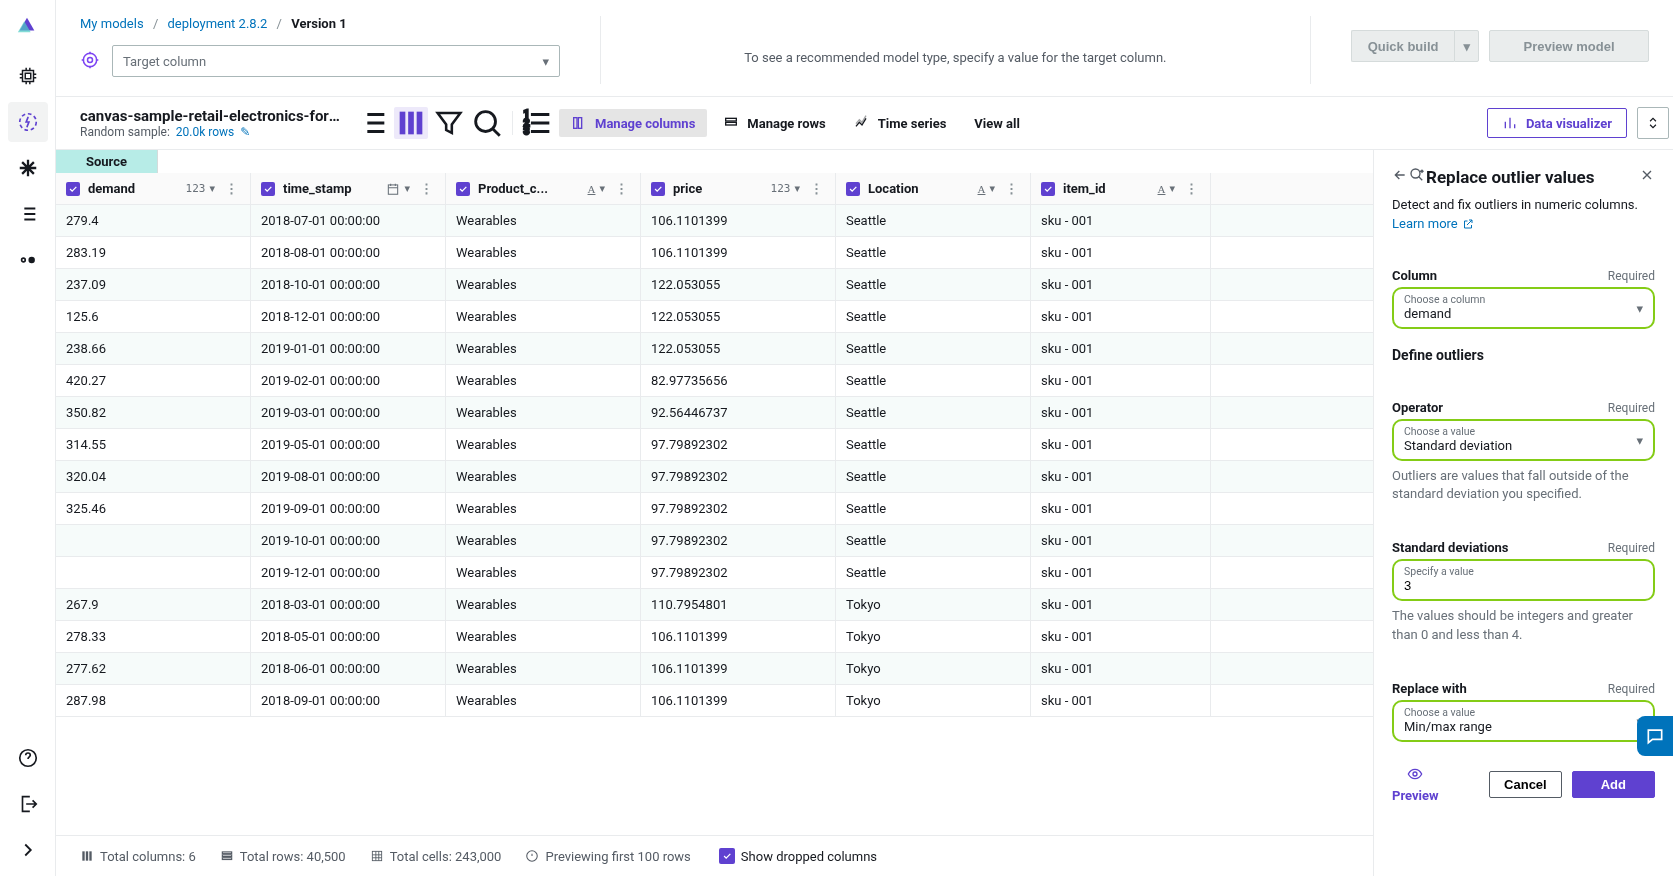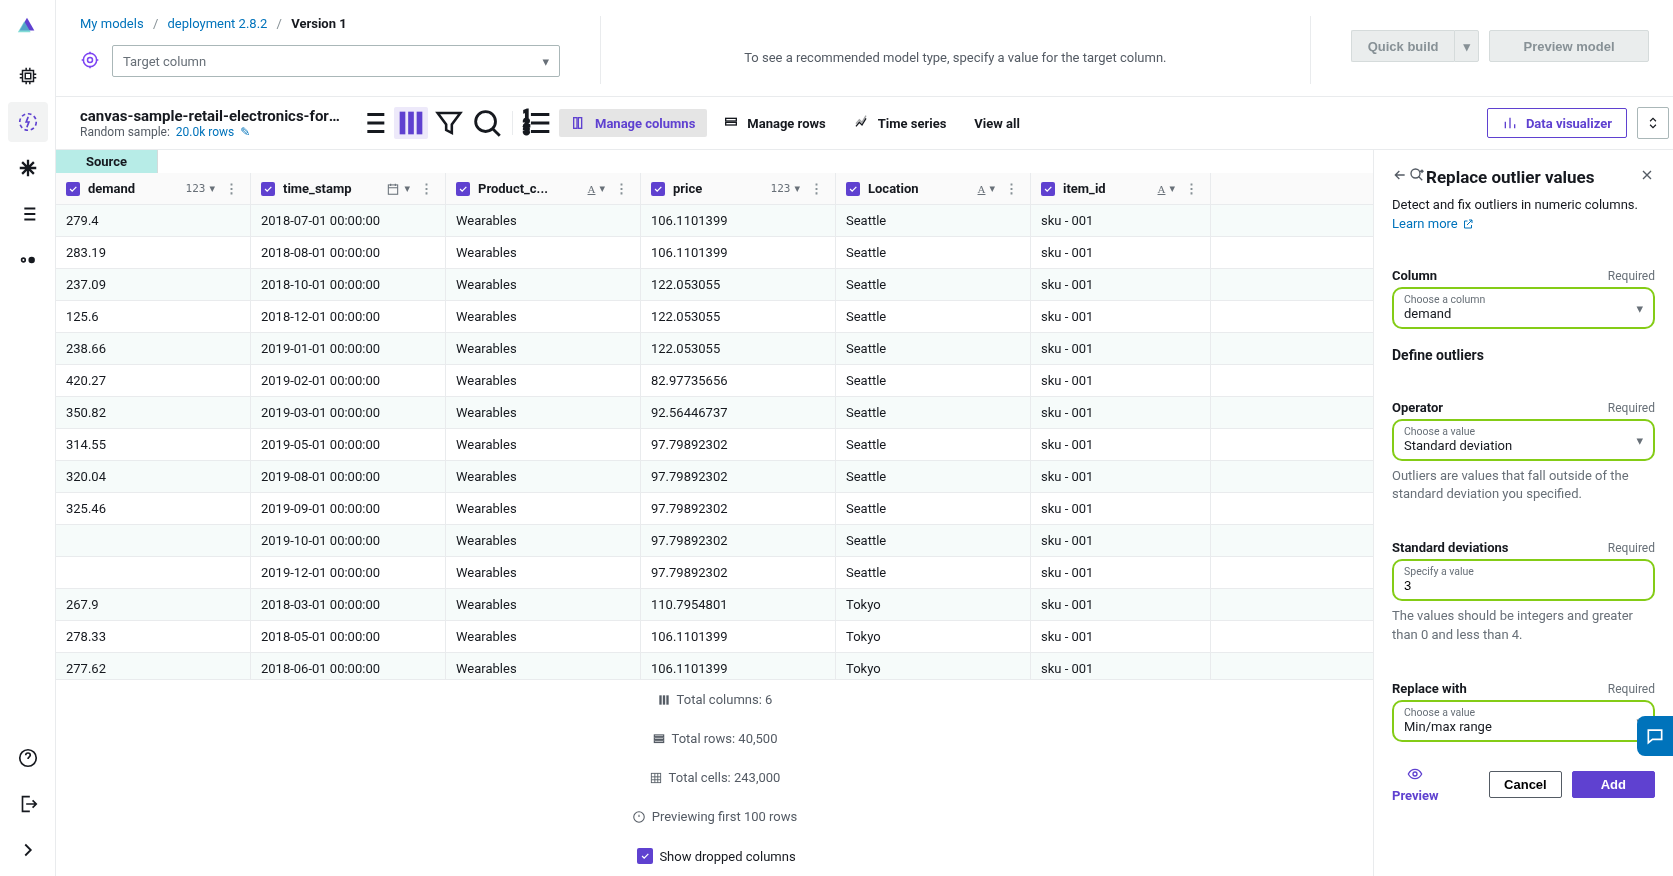--- a/index.html
+++ b/index.html
@@ -74,21 +74,21 @@
 .col-product { width: 195px; }
 .col-price { width: 195px; }
 .col-location { width: 195px; }
 .col-item { width: 180px; }
 
 .tr { display: flex; border-bottom: 1px solid #e9ebed; }
 .tr:nth-child(odd) { background: #f6fbfa; }
 .td { border-right: 1px solid #e9ebed; padding: 8px 10px; font-size: 13px; white-space: nowrap; overflow: hidden; }
 
 
-.footer { border-top: 1px solid #e9ebed; padding: 12px 24px; display: flex; gap: 24px; align-items: center; font-size: 13px; color: #545b64; flex-direction: column; }
+.footer { border-top: 1px solid #e9ebed; padding: 12px 24px; display: flex; gap: 24px; align-items: center; font-size: 13px; color: #545b64; }
 .footer .stat { display: inline-flex; align-items: center; gap: 6px; }
 .footer .stat svg { width: 14px; height: 14px; }
 .footer .chk { width: 16px; height: 16px; background: #5f41d0; border-radius: 2px; display: inline-flex; align-items: center; justify-content: center; }
 .footer .chk svg { width: 10px; height: 10px; }
 
 
 .panel { width: 300px; border-left: 1px solid #e9ebed; padding: 16px 18px; overflow: auto; position: relative; }
 .panel-head { display: flex; align-items: center; gap: 0; margin-bottom: 10px; }
 .panel-head h2 { font-size: 17px; font-weight: 700; flex: 1; }
 .panel-head .icon-btn { cursor: pointer; color: #545b64; }

